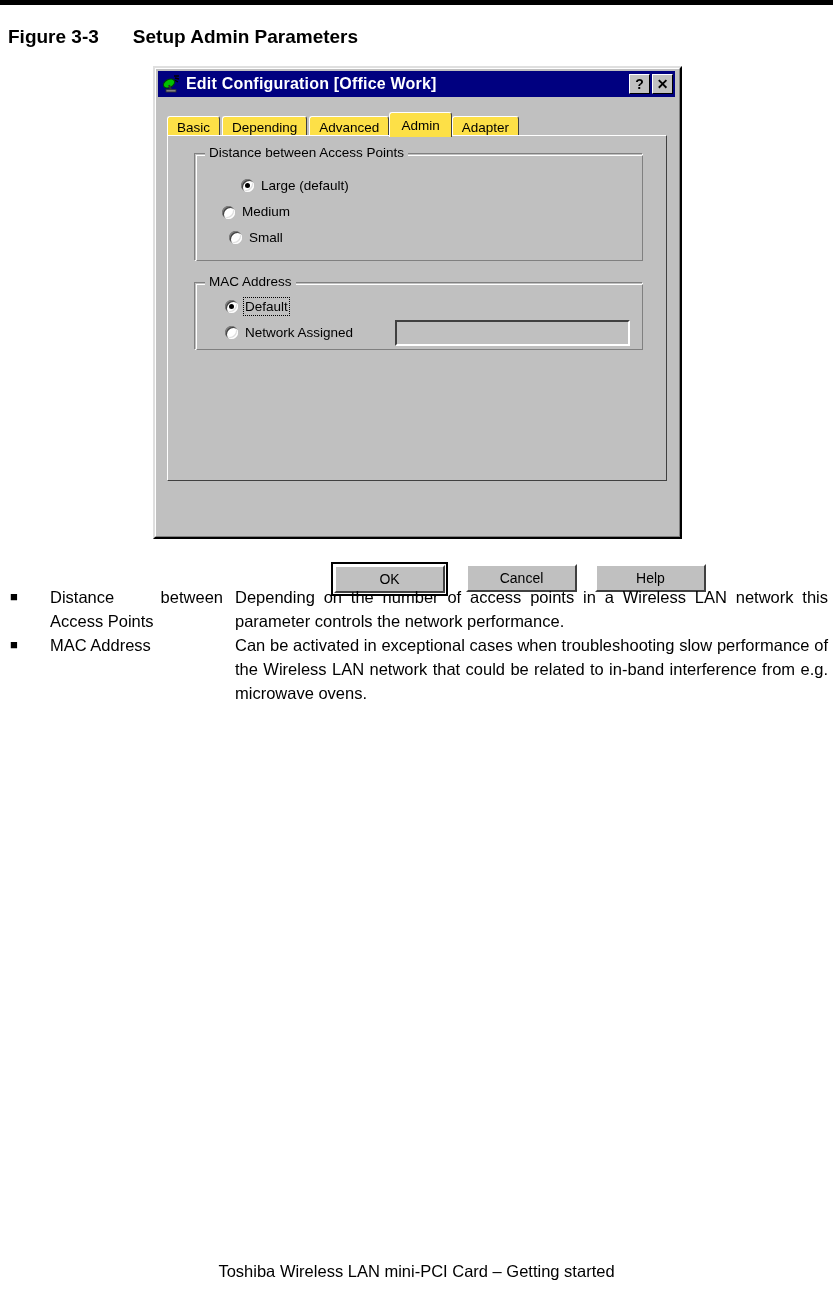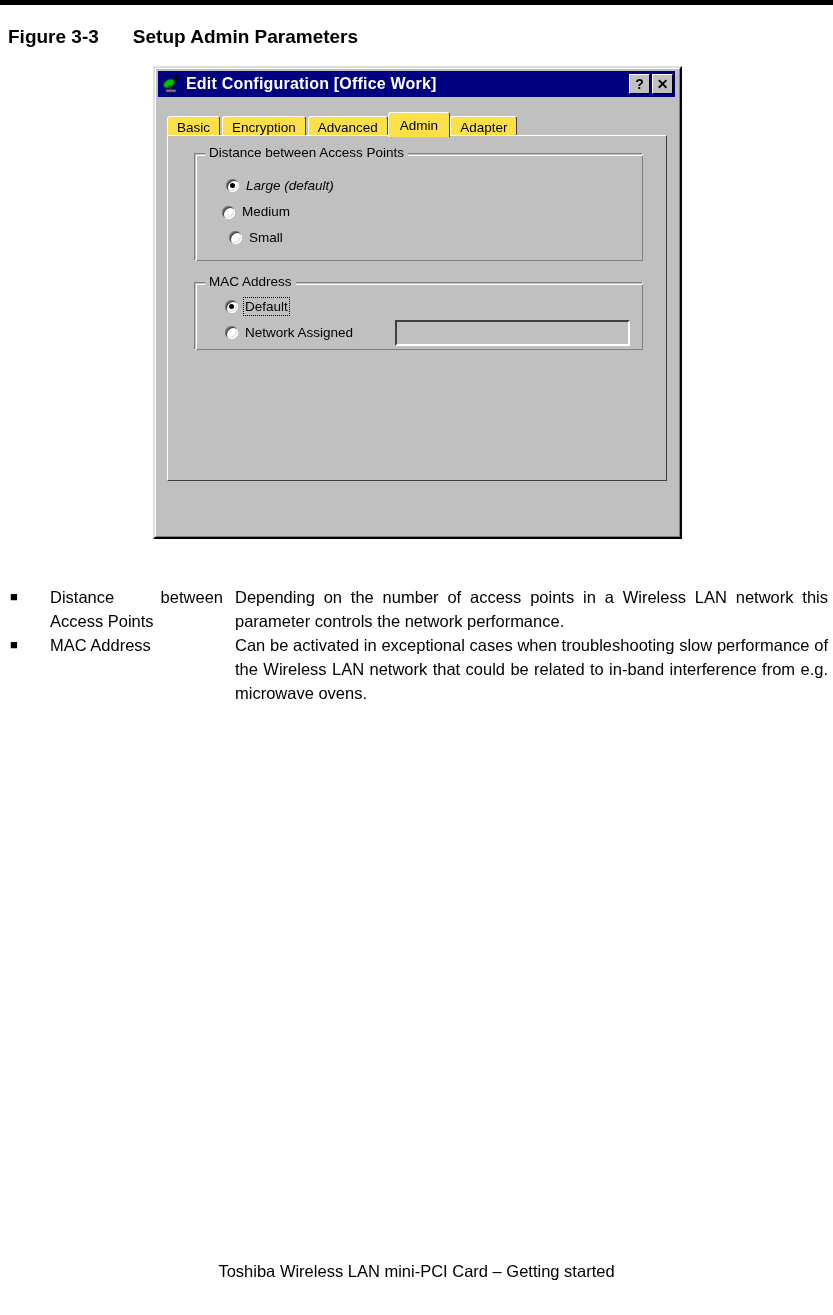--- a/index.html
+++ b/index.html
@@ -353,33 +353,33 @@
     </span>
     <span class="title-text">Edit Configuration [Office Work]</span>
     <span class="title-buttons">
       <span class="tbtn">?</span>
       <span class="tbtn">✕</span>
     </span>
   </div>
 
   <div class="tabstrip">
     <div class="tab">Basic</div>
-    <div class="tab">Encryption</div>
+    <div class="tab">Depending</div>
     <div class="tab">Advanced</div>
     <div class="tab selected">Admin</div>
     <div class="tab">Adapter</div>
   </div>
 
   <div class="tabpanel">
 
     <div class="groupbox" id="gb-distance">
       <span class="gb-inner"></span>
       <span class="gb-title">Distance between Access Points</span>
 
-      <div class="radio-row" style="left:31px; top:24px;font-style:italic;">
+      <div class="radio-row" style="left:46px; top:24px;">
         <span class="radio checked"></span>
         <span class="radio-label">Large (default)</span>
       </div>
       <div class="radio-row" style="left:27px; top:50px;align-items:flex-end;">
         <span class="radio"></span>
         <span class="radio-label">Medium</span>
       </div>
       <div class="radio-row" style="left:34px; top:76px;">
         <span class="radio"></span>
         <span class="radio-label">Small</span>
@@ -396,20 +396,27 @@
       </div>
       <div class="radio-row" style="left:30px; top:42px;">
         <span class="radio"></span>
         <span class="radio-label">Network Assigned</span>
       </div>
 
       <div class="textfield" style="left:200px; top:37px; width:235px; height:26px;"></div>
     </div>
 
 
+    <div class="btnrow">
+      <span class="btn-default-wrap">
+        <span class="btn">OK</span>
+      </span>
+      <span class="btn" style="margin-top:2px;">Cancel</span>
+      <span class="btn" style="margin-top:2px;">Help</span>
+    </div>
 
   </div>
 </div>
 
 <div class="bullet-block">
 
   <div class="bullet-item">
     <span class="bullet-mark">■</span>
     <span class="bullet-term">
       <span>Distance between</span>

